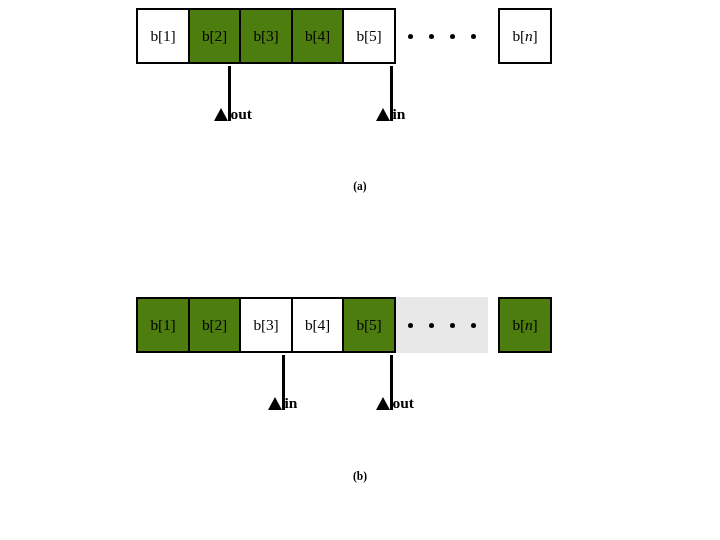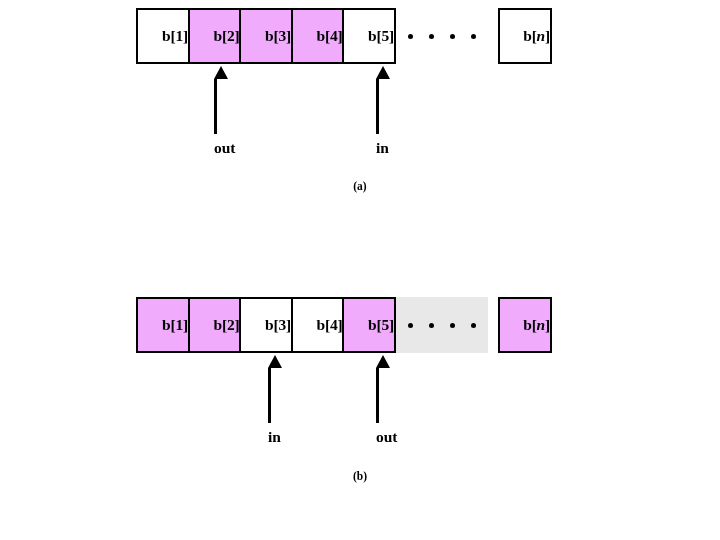--- a/index.html
+++ b/index.html
@@ -29,31 +29,31 @@
     position: absolute;
     display: flex;
     align-items: stretch;
   }
   .cell {
     box-sizing: border-box;
     border: 2.5px solid #000000;
     background: #ffffff;
     display: flex;
     align-items: center;
-    justify-content: flex-end;
+    justify-content: center;
     font-size: 15.5px;
-    font-weight: bold;
+    font-weight: normal;
     letter-spacing: -0.2px;
     white-space: nowrap;
   }
   .cell + .cell {
     margin-left: -2.5px;
   }
   .cell.filled {
-    background: #f0abfc;
+    background: #4d7c0f;
   }
   .cell.gap {
     border: none;
     background: transparent;
     margin-left: 0;
   }
   .cell.gap.filled {
     background: #e8e8e8;
   }
   .cell.detached {
@@ -76,22 +76,22 @@
     width: 5px;
     height: 5px;
     background: #000000;
     border-radius: 50%;
   }
 
   
   .pointer {
     position: absolute;
     display: flex;
-    flex-direction: column;
-    align-items: flex-start;
+    flex-direction: row;
+    align-items: flex-end;
   }
   .arrow-head {
     width: 0;
     height: 0;
     border-left: 7px solid transparent;
     border-right: 7px solid transparent;
     border-bottom: 13px solid #000000;
   }
   .arrow-shaft {
     width: 2.5px;

